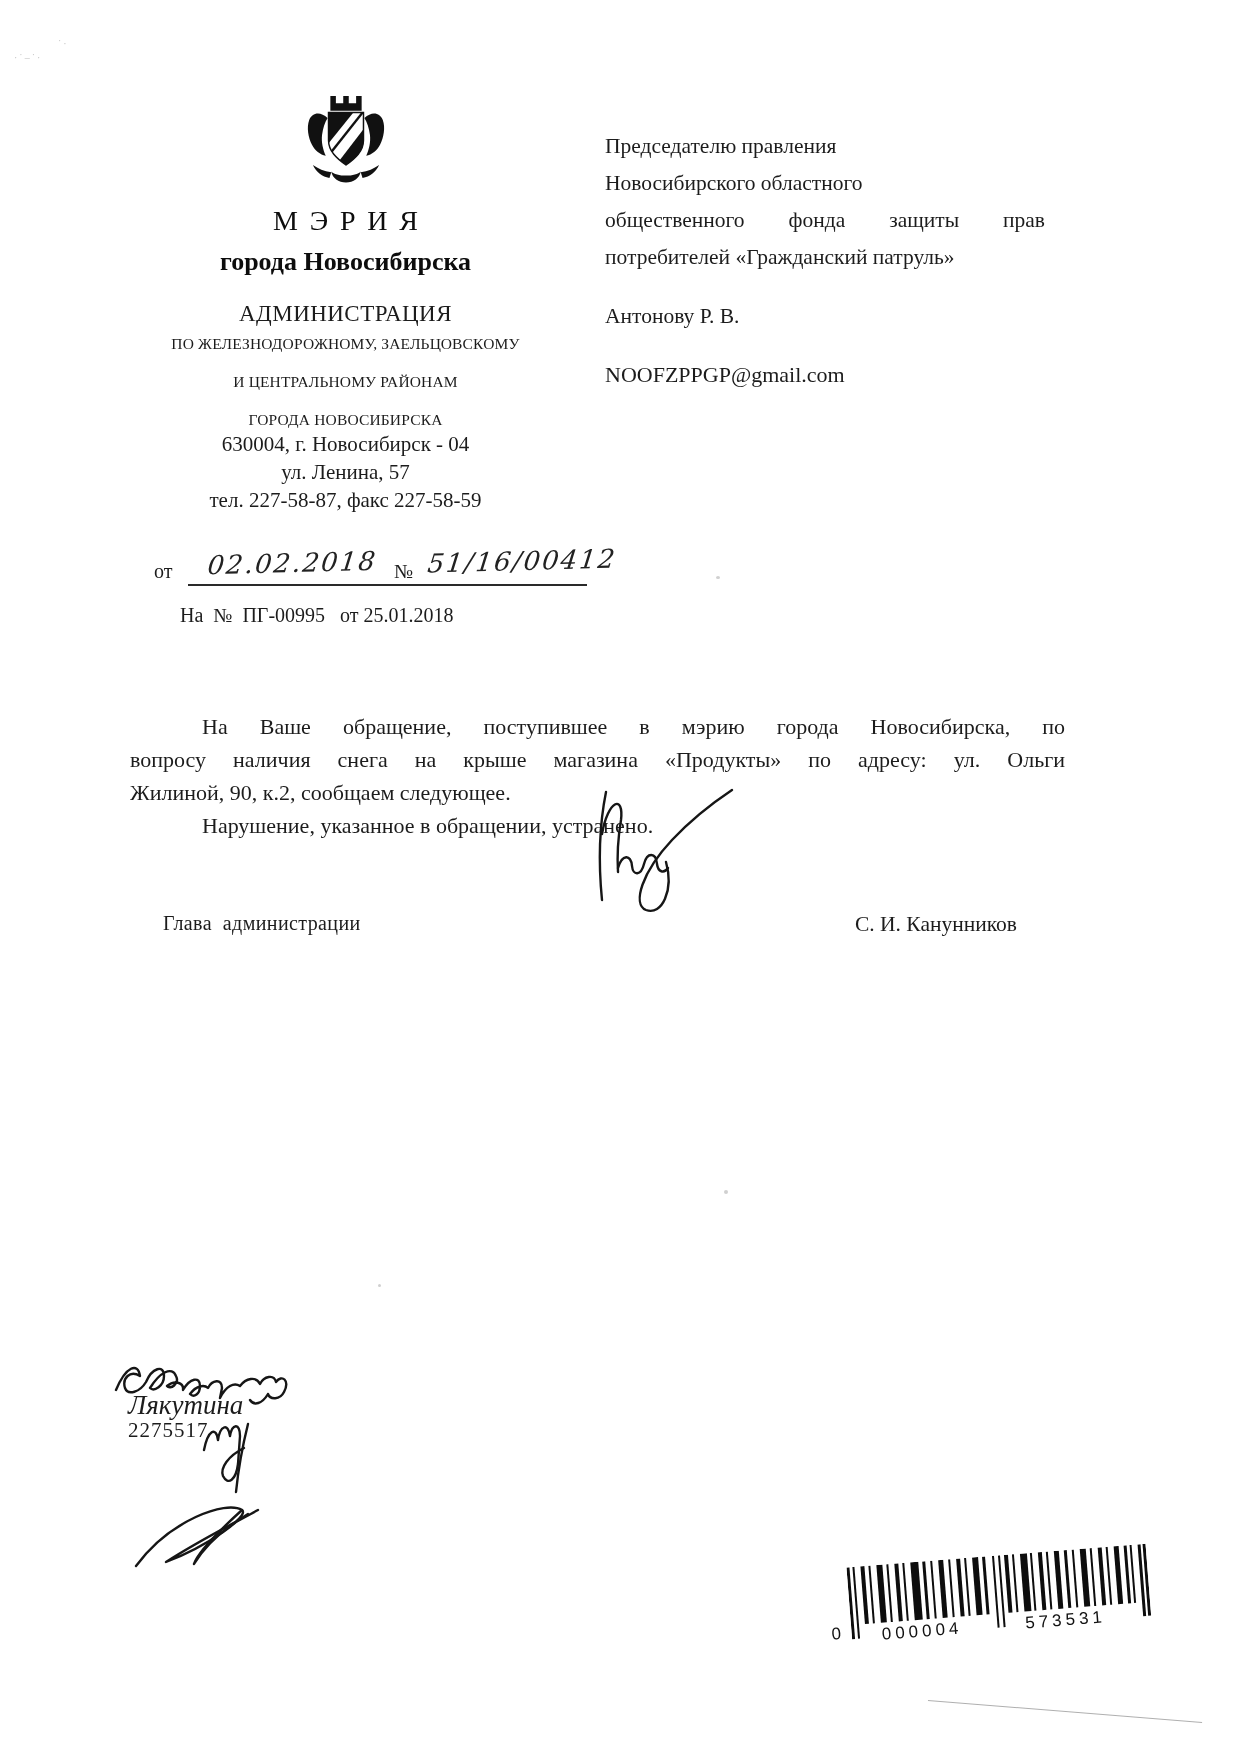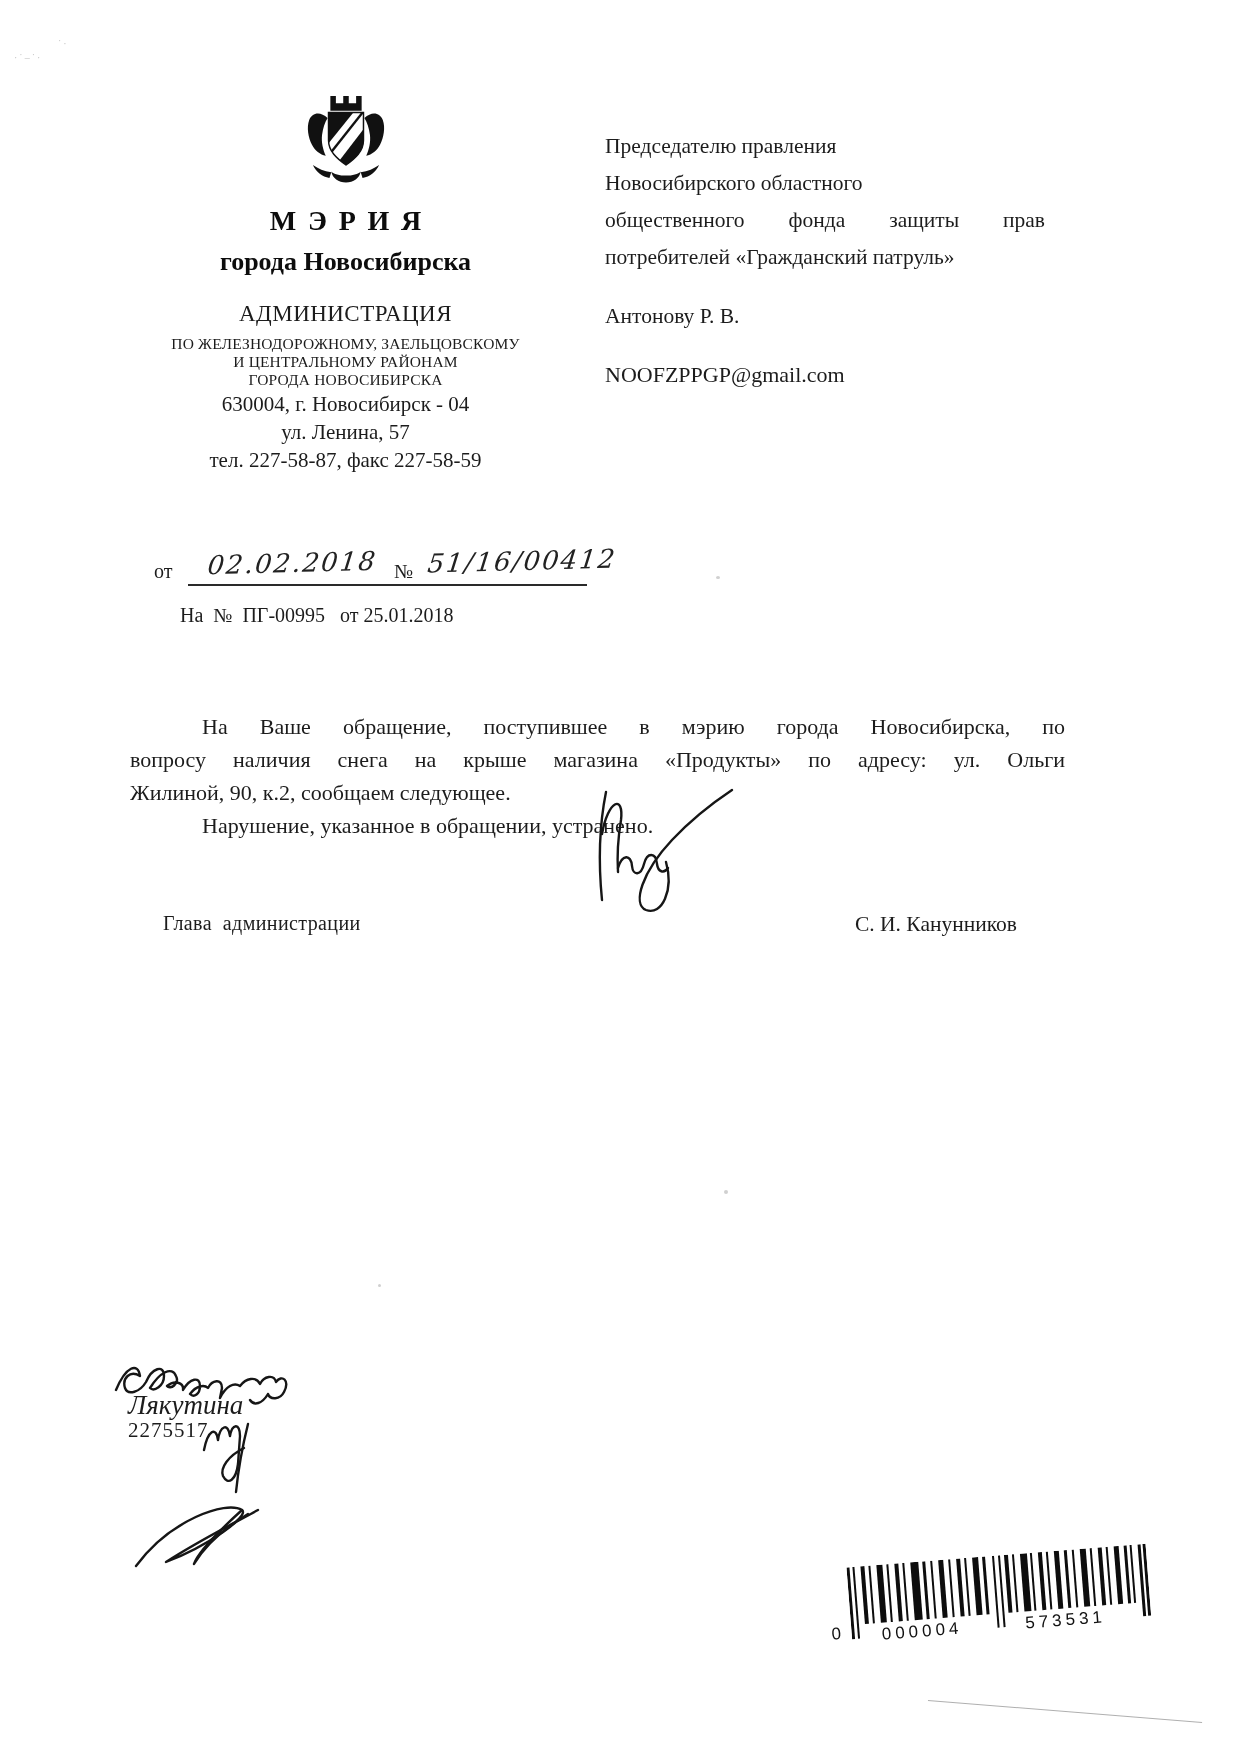--- a/index.html
+++ b/index.html
@@ -5,25 +5,25 @@
   html,body{margin:0;padding:0;background:#e8e8e8;}
   .page{
     position:relative;width:1240px;height:1754px;margin:0 auto;
     background:#ffffff;overflow:hidden;
     font-family:"Liberation Serif","DejaVu Serif",serif;color:#1c1c1c;
   }
   .abs{position:absolute;}
   
   .lh{left:118px;top:93px;width:455px;text-align:center;}
   .lh .emblem{display:block;margin:0 auto 14px auto;}
-  .lh .org1{font-size:28px;font-weight:bold;letter-spacing:.42em;text-indent:.42em;color:#0d0d0d;margin-top:6px;}
+  .lh .org1{font-size:28px;font-weight:normal;letter-spacing:.42em;text-indent:.42em;color:#0d0d0d;margin-top:6px;}
   .lh .org2{font-size:26px;font-weight:bold;color:#0d0d0d;margin-top:10px;}
   .lh .div1{font-size:23px;margin-top:24px;letter-spacing:.02em;}
   .lh .div2{font-size:23px;margin-top:4px;letter-spacing:.02em;}
-  .lh .small{font-size:15.5px;margin-top:0;letter-spacing:.01em;}
+  .lh .small{font-size:15.5px;margin-top:20px;letter-spacing:.01em;}
   .lh .addr{font-size:21px;margin-top:3px;font-family:Liberation Serif, serif;}
   
   .rcpt{left:605px;top:128px;width:440px;font-size:21.5px;line-height:37px;}
   .rcpt .just{text-align:justify;text-align-last:justify;}
   .rcpt .name{margin-top:22px;}
   .rcpt .email{margin-top:21px;font-size:22px;}
   
   .refrow{left:150px;top:540px;width:460px;height:52px;font-size:20px;}
   .u{position:absolute;border-bottom:2px solid #2a2a2a;height:44px;}
   .hw{

